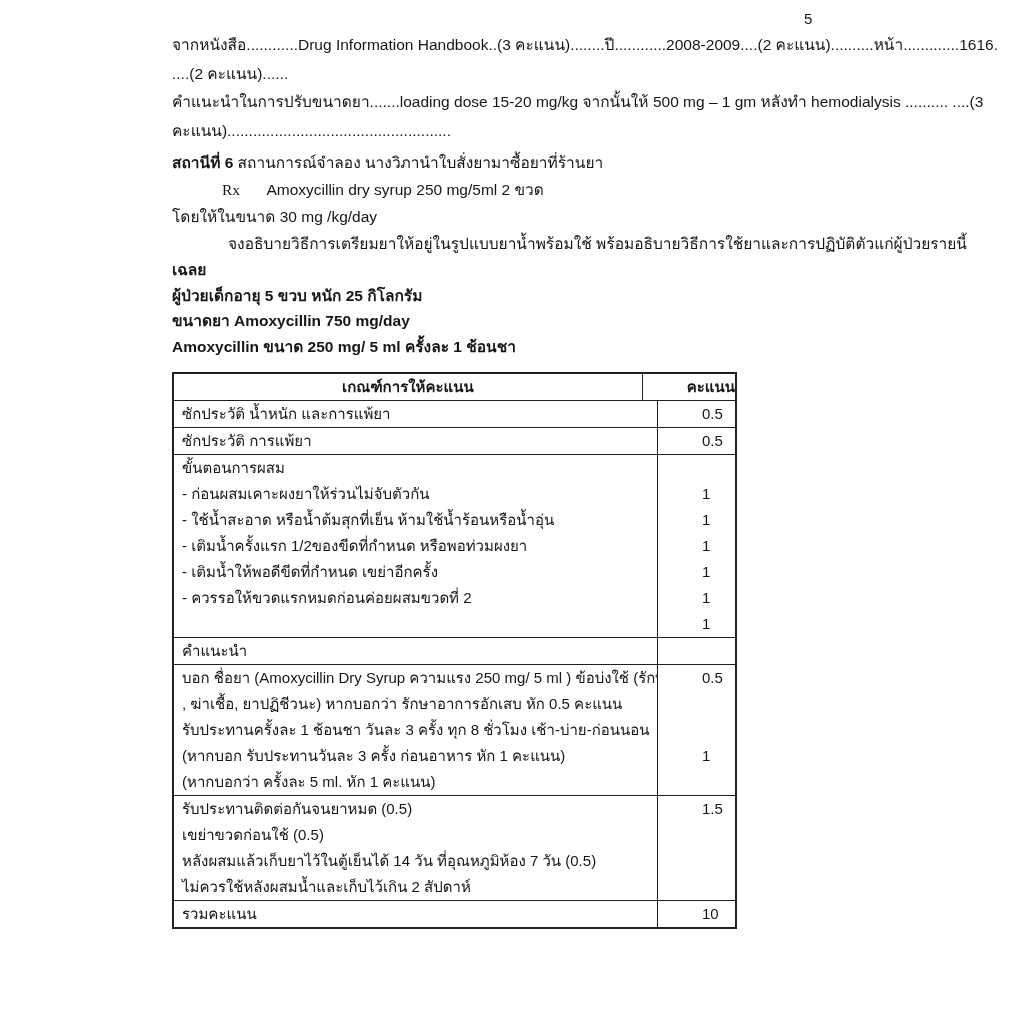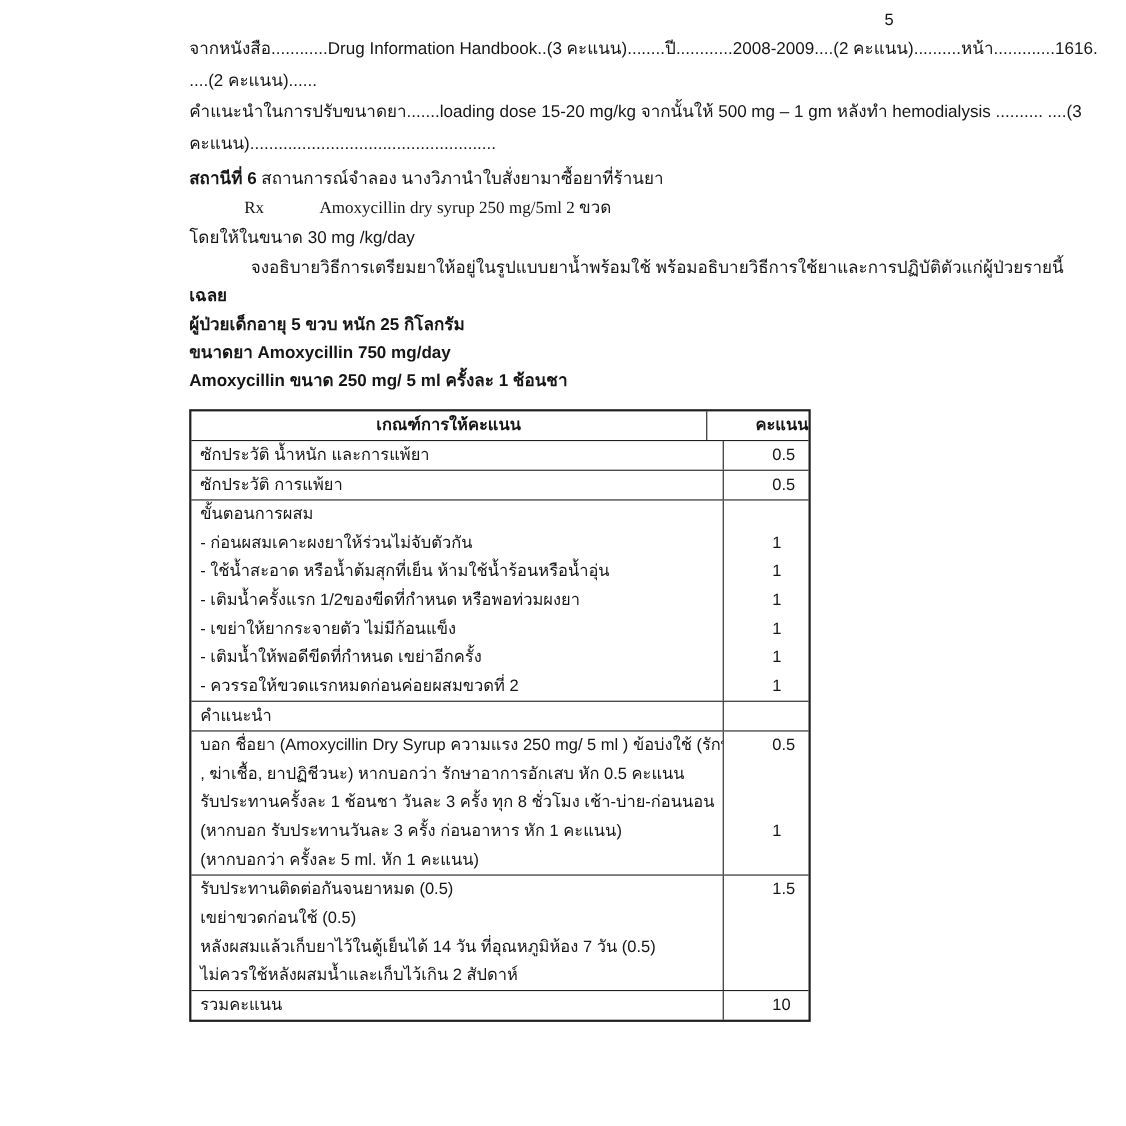--- a/index.html
+++ b/index.html
@@ -25,21 +25,21 @@
     position:absolute;
     left:172px; top:31px;
     width:695px;
     font-size:15.5px;
   }
   .intro .line { line-height:28.5px; white-space:nowrap; }
   .line { line-height:27px; white-space:nowrap; }
   .b { font-weight:bold; }
   .station { margin-top:4px; }
   .rx-label { display:inline-block; margin-left:50px;font-family:Liberation Serif, serif; }
-  .rx-text  { display:inline-block; margin-left:46px;font-family:Liberation Serif, serif; }
+  .rx-text  { display:inline-block; margin-left:22px; }
   .indent { padding-left:56px; }
   .ans { line-height:25.5px; }
   .station, .rxline, .doseline, .instr { line-height:27px; }
 
   
   .stable {
     width:565px;
     border:2px solid #1f1f1f;
     margin-top:13px;
     font-size:15px;
@@ -124,21 +124,20 @@
             <div class="tright">
               <div class="ts-line">0.5</div>
             </div>
           </div>
           <div class="trow">
             <div class="tleft">
               <div class="tl-line">ขั้นตอนการผสม</div>
               <div class="tl-line">- ก่อนผสมเคาะผงยาให้ร่วนไม่จับตัวกัน</div>
               <div class="tl-line">- ใช้น้ำสะอาด หรือน้ำต้มสุกที่เย็น ห้ามใช้น้ำร้อนหรือน้ำอุ่น</div>
               <div class="tl-line">- เติมน้ำครั้งแรก 1/2ของขีดที่กำหนด หรือพอท่วมผงยา</div>
-              <div class="tl-line">- เขย่าให้ยากระจายตัว ไม่มีก้อนแข็ง</div>
               <div class="tl-line">- เติมน้ำให้พอดีขีดที่กำหนด เขย่าอีกครั้ง</div>
               <div class="tl-line">- ควรรอให้ขวดแรกหมดก่อนค่อยผสมขวดที่ 2</div>
             </div>
             <div class="tright">
               <div class="ts-line"></div>
               <div class="ts-line">1</div>
               <div class="ts-line">1</div>
               <div class="ts-line">1</div>
               <div class="ts-line">1</div>
               <div class="ts-line">1</div>

